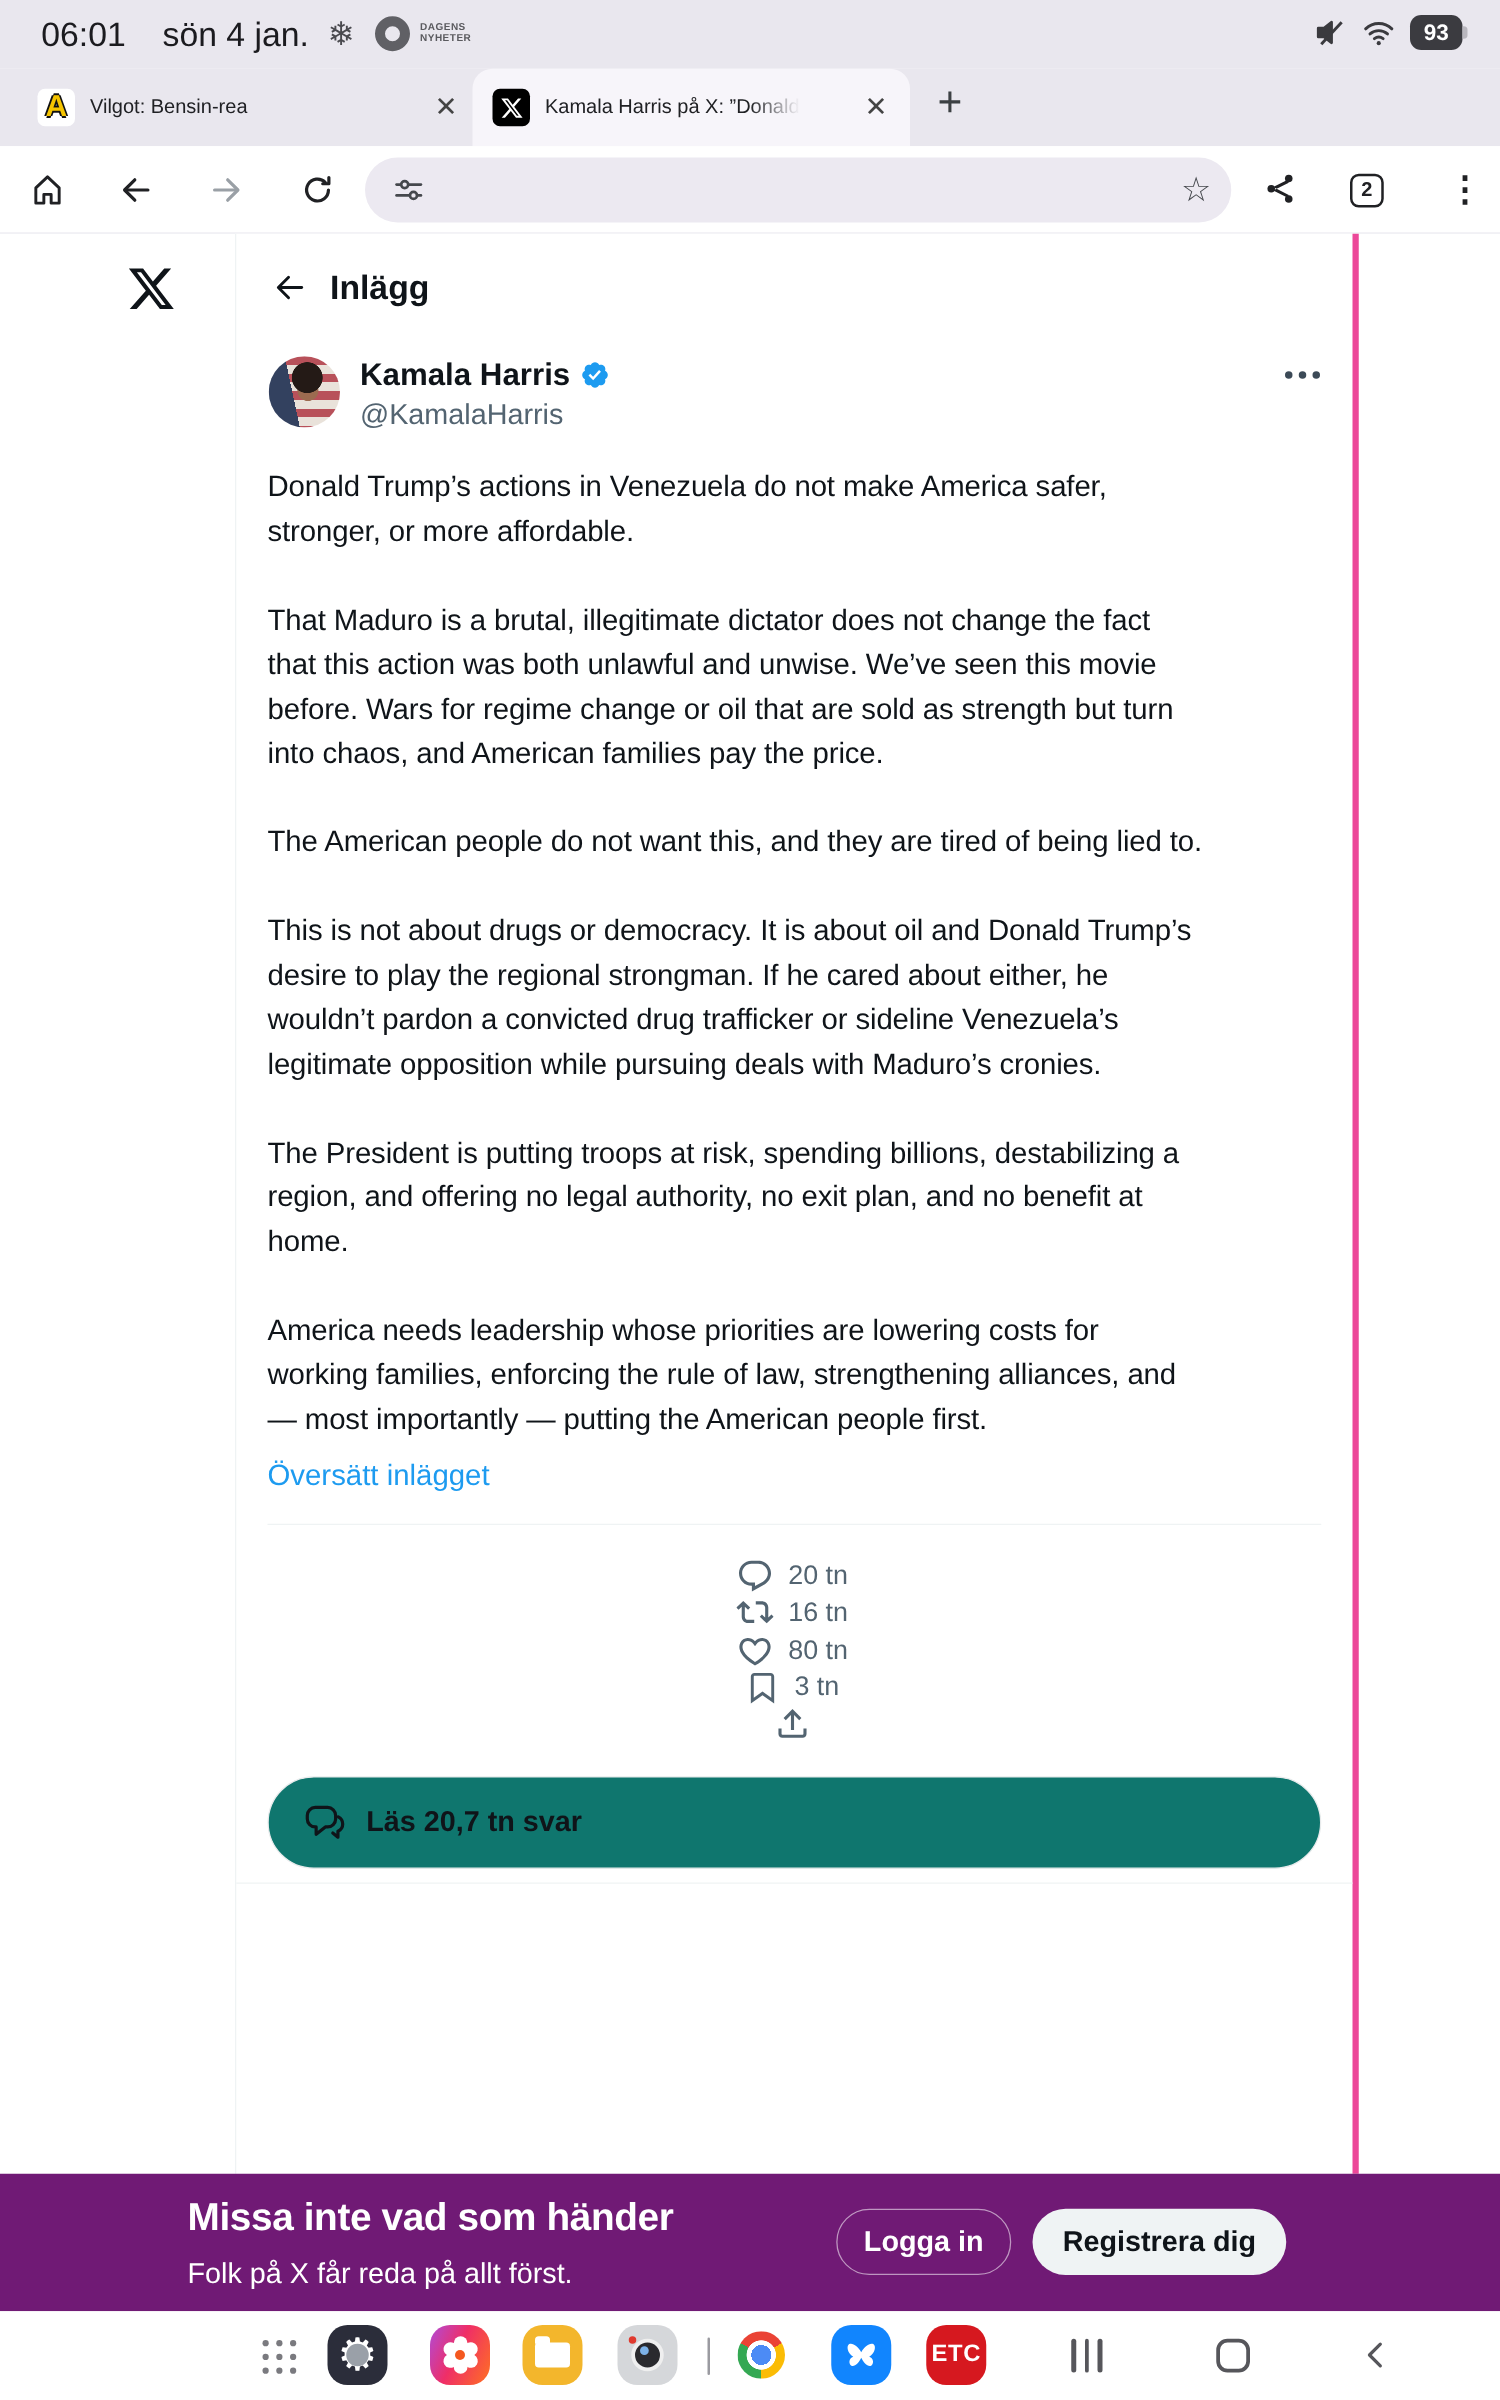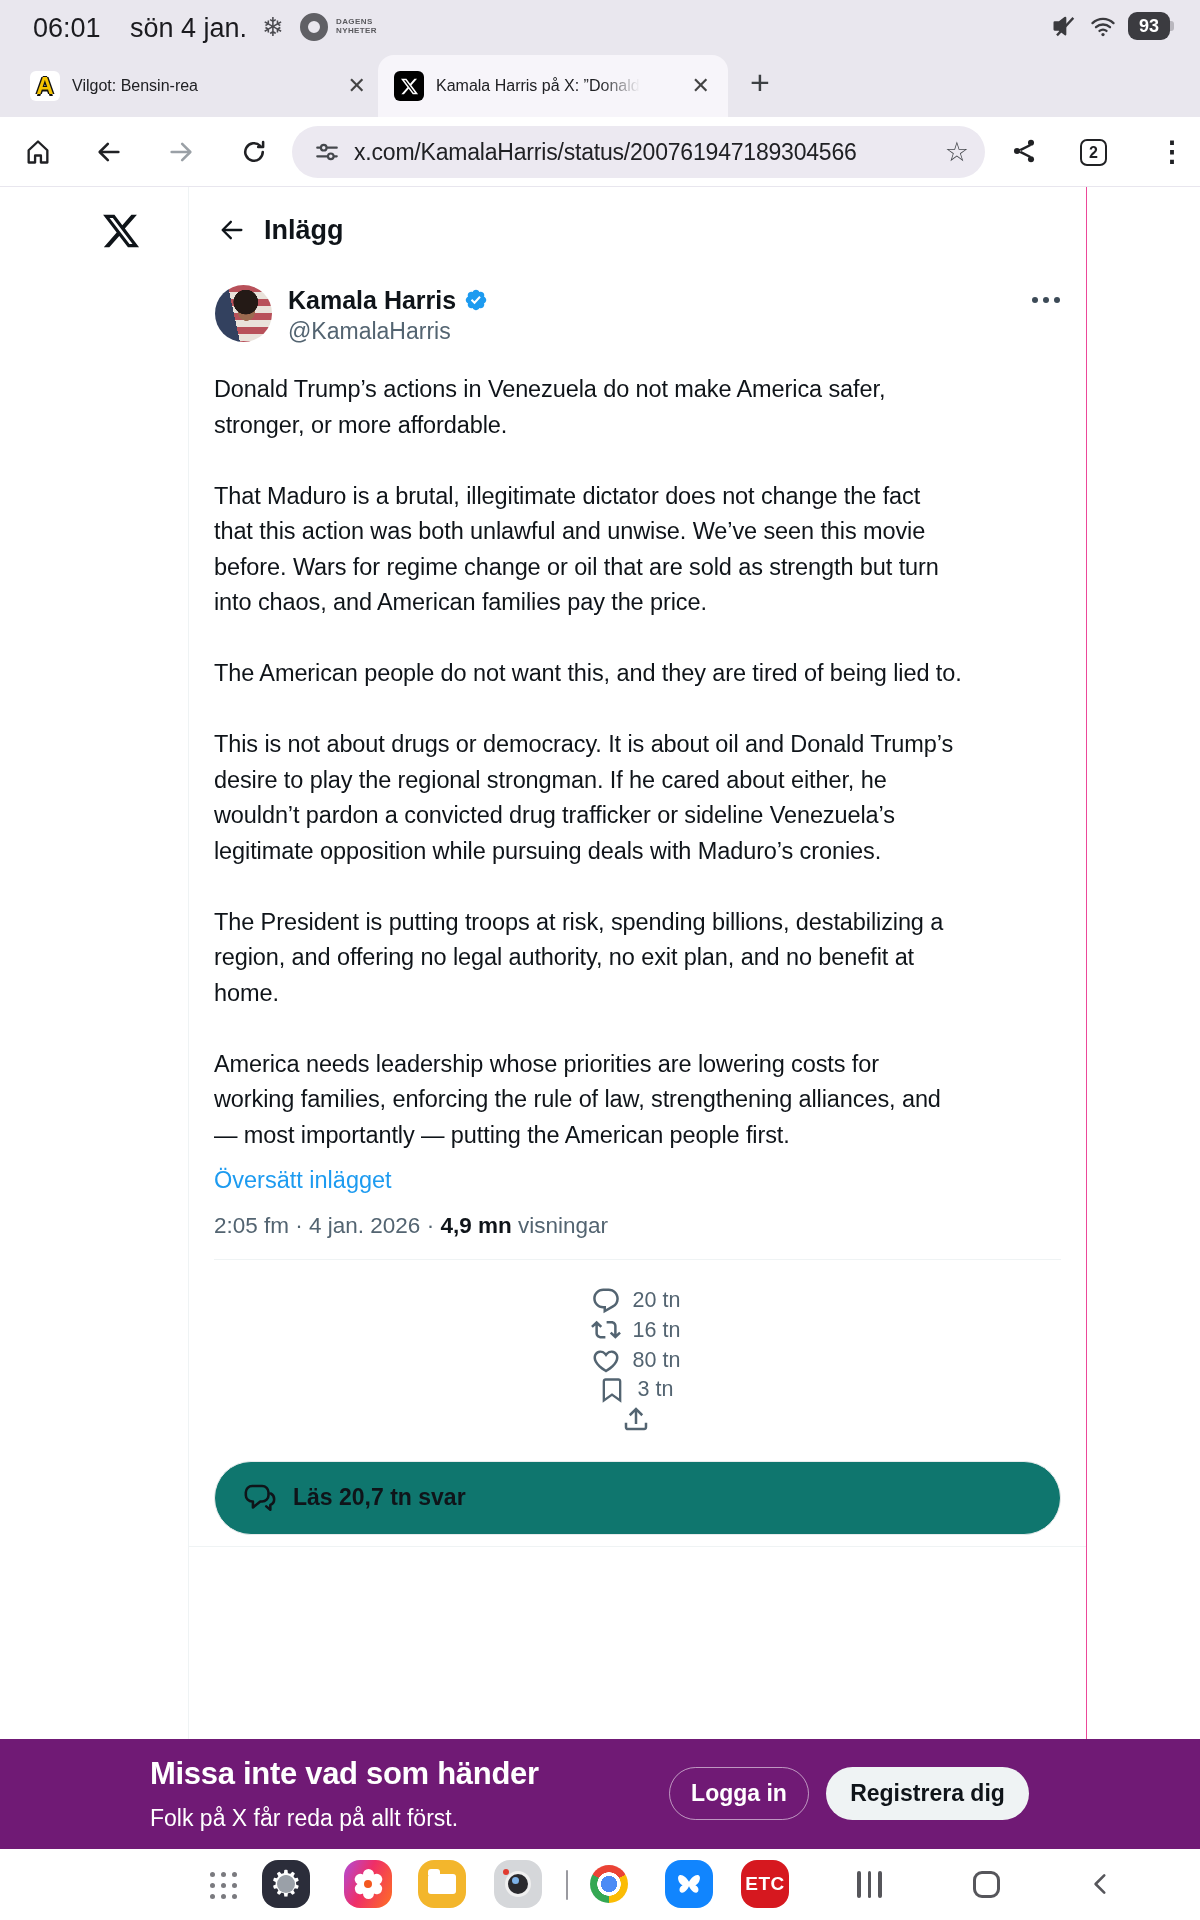--- a/index.html
+++ b/index.html
@@ -35,21 +35,21 @@
   .tb-ic { position:absolute; top:21px; width:28px; height:28px; }
   .urlpill { position:absolute; left:292px; top:9px; width:693px; height:52px; background:#ece9f1; border-radius:26px; display:flex; align-items:center; }
   .url-text { font-size:23px; color:#202124; white-space:nowrap; letter-spacing:-0.2px; }
   .star { margin-left:auto; margin-right:16px; font-size:27px; color:#45484d; line-height:1; }
   .tabcount { position:absolute; left:1080px; top:22px; width:27px; height:27px; border:2.5px solid #202124; border-radius:7px; font-size:16px; font-weight:700; color:#202124; display:flex; align-items:center; justify-content:center; }
   .kebab { position:absolute; left:1158px; top:18px; font-size:28px; color:#202124; font-weight:700; letter-spacing:0; }
 
   
   .main { position:absolute; top:187px; left:0; width:1200px; height:1552px; background:#fff; }
   .xlogo { position:absolute; left:101px; top:24px; }
-  .column { position:absolute; left:188px; top:0; width:899px; height:100%; border-left:1px solid #eff3f4; border-right:1px solid #ec4899; background:#fff; }
+  .column { position:absolute; left:188px; top:0; width:899px; height:100%; border-left:1px solid #eff3f4; border-right:5px solid #ec4899; background:#fff; }
   .col-header { display:flex; align-items:center; padding:26px 0 0 29px; height:60px; }
   .page-title { font-size:27px; font-weight:700; margin-left:18px; }
   .author-row { display:flex; align-items:flex-start; padding:0 26px; margin-top:38px; }
   .avatar { width:57px; height:57px; border-radius:50%; flex:0 0 auto; overflow:hidden;
     background-image:
       radial-gradient(circle at 54% 30%, #241a16 0 24%, rgba(0,0,0,0) 25%),
       radial-gradient(circle at 55% 48%, #9c6b50 0 19%, rgba(0,0,0,0) 20%),
       linear-gradient(78deg, #33415f 0 36%, rgba(0,0,0,0) 36%),
       repeating-linear-gradient(180deg, #b8515a 0 7px, #e9e2da 7px 14px);
   }
@@ -185,21 +185,20 @@
   </span>
   <div class="urlpill">
     <span style="margin:0 14px 0 22px;">
       <svg width="26" height="26" viewBox="0 0 24 24" fill="none" stroke="#45484d" stroke-width="2" stroke-linecap="round">
           <path d="M3 8h18"></path>
           <circle cx="9" cy="8" r="2.6" fill="#ece9f1"></circle>
           <path d="M3 16h18"></path>
           <circle cx="15.5" cy="16" r="2.6" fill="#ece9f1"></circle>
         </svg>
     </span>
-    <span class="url-text">x.com/KamalaHarris/status/200761947189304566</span>
     <span class="star">☆</span>
   </div>
   <span class="tb-ic" style="left:1010px; top:20px;">
     <svg width="28" height="28" viewBox="0 0 24 24" fill="#202124">
         <circle cx="18" cy="5" r="2.6"></circle>
         <circle cx="6" cy="12" r="2.6"></circle>
         <circle cx="18" cy="19" r="2.6"></circle>
         <path d="M7 11l10-5 1 1.8-10 5zM7 13l10 5 1-1.8-10-5z"></path>
       </svg>
   </span>
@@ -262,21 +261,20 @@
 legitimate opposition while pursuing deals with Maduro’s cronies.
 
 The President is putting troops at risk, spending billions, destabilizing a
 region, and offering no legal authority, no exit plan, and no benefit at
 home.
 
 America needs leadership whose priorities are lowering costs for
 working families, enforcing the rule of law, strengthening alliances, and
 — most importantly — putting the American people first.</div>
       <a class="translate">Översätt inlägget</a>
-      <div class="stamp"><span>2:05 fm · 4 jan. 2026 · </span><b>4,9 mn</b><span> visningar</span></div>
     </div>
 
     <div class="divider-in"></div>
 
     <div class="stats-row">
       <span class="stat">
         <svg width="30" height="30" viewBox="0 0 24 24" fill="#536471">
             <path d="M1.751 10c0-4.42 3.584-8 8.005-8h4.366c4.49 0 8.129 3.64 8.129 8.13 0 2.96-1.607 5.68-4.196 7.11l-8.054 4.46v-3.69h-.067c-4.49.1-8.183-3.51-8.183-8.01zm8.005-6c-3.317 0-6.005 2.69-6.005 6 0 3.37 2.77 6.08 6.138 6.01l.351-.01h1.761v2.3l5.087-2.81c1.951-1.08 3.163-3.13 3.163-5.36 0-3.39-2.744-6.13-6.129-6.13H9.756z"></path>
           </svg>
         <span>20 tn</span>

